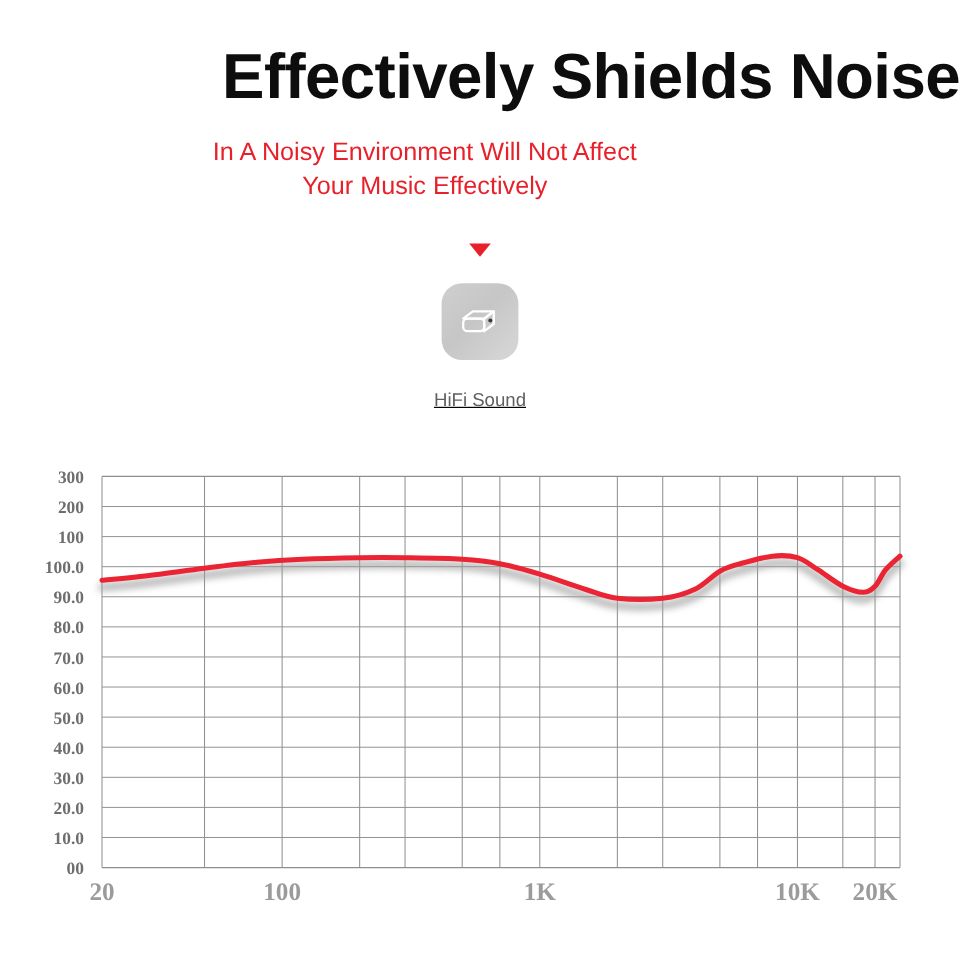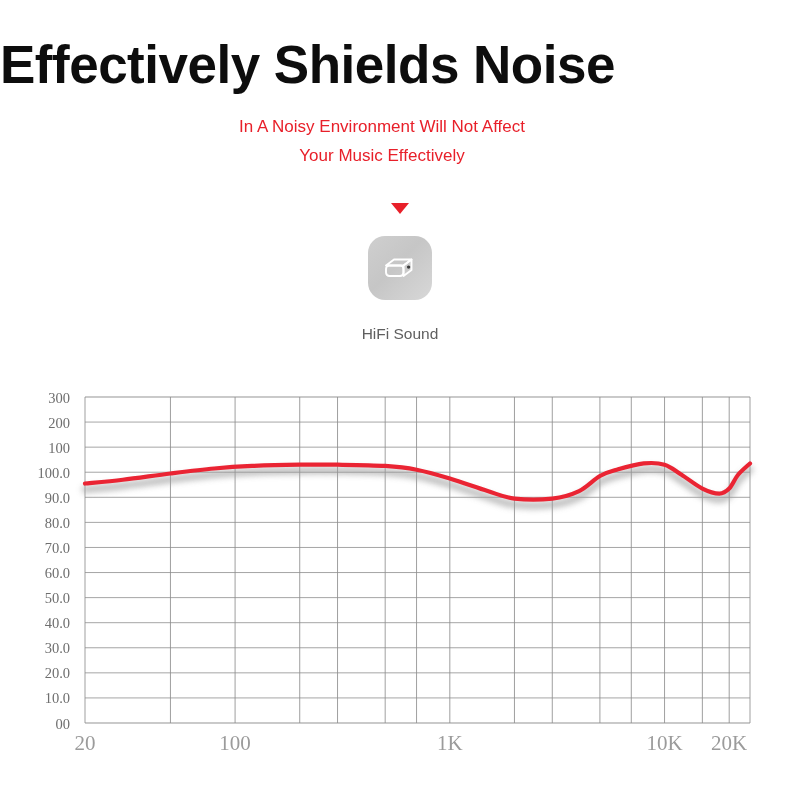--- a/index.html
+++ b/index.html
@@ -8,56 +8,56 @@
     background:#ffffff;
     font-family:"Liberation Sans", sans-serif;
     overflow:hidden;
     position:relative;
   }
   .page{position:absolute;inset:0;}
 
   
   .hero-title{
     position:absolute;left:0;top:34px;width:800px;
-    text-align:left;
+    text-align:right;
     font-size:53px;
     line-height:62px;
     font-weight:700;
     color:#0d0d0d;
     letter-spacing:-0.5px;
     white-space:nowrap;
   }
   .hero-sub{
     position:absolute;left:0;top:112px;width:708px;
     text-align:center;
     color:#e8202a;
-    font-size:17px;
+    font-size:21px;
     line-height:29px;
     font-weight:400;
-    padding-left:28px;
   }
   .hero-sub .line{display:block;}
 
   
   .caret-wrap{
     position:absolute;left:0;top:203px;width:800px;
     display:flex;justify-content:center;align-items:center;
   }
   .caret{
     width:0;height:0;
     border-left:9px solid transparent;
     border-right:9px solid transparent;
     border-top:11px solid #e8202a;
   }
 
   
   .features{
     position:absolute;left:0;top:236px;width:800px;
     display:flex;justify-content:center;
     gap:92px;
+    text-decoration:underline;
   }
   .feature{
     width:130px;
     display:flex;flex-direction:column;align-items:center;
   }
   .tile{
     width:64px;height:64px;
     border-radius:17px;
     display:flex;align-items:center;justify-content:center;
     background:linear-gradient(135deg,#cfcfcf 0%,#c6c6c6 45%,#d8d8d8 100%);
@@ -68,21 +68,21 @@
     font-size:15.5px;
     color:#5f5f5f;
     white-space:nowrap;
     font-weight:400;
   }
 
   
   .chart{
     position:absolute;
     left:0;top:386px;
-    width:800px;height:380px;
+    width:800px;height:380px;font-weight:bold;
   }
   .chart-svg{display:block;}
 
   .ytick{
     font-size:14.5px;
     fill:#6e6e6e;
     font-family:"Liberation Serif", serif;
     text-anchor:end;
   }
   .xtick{

